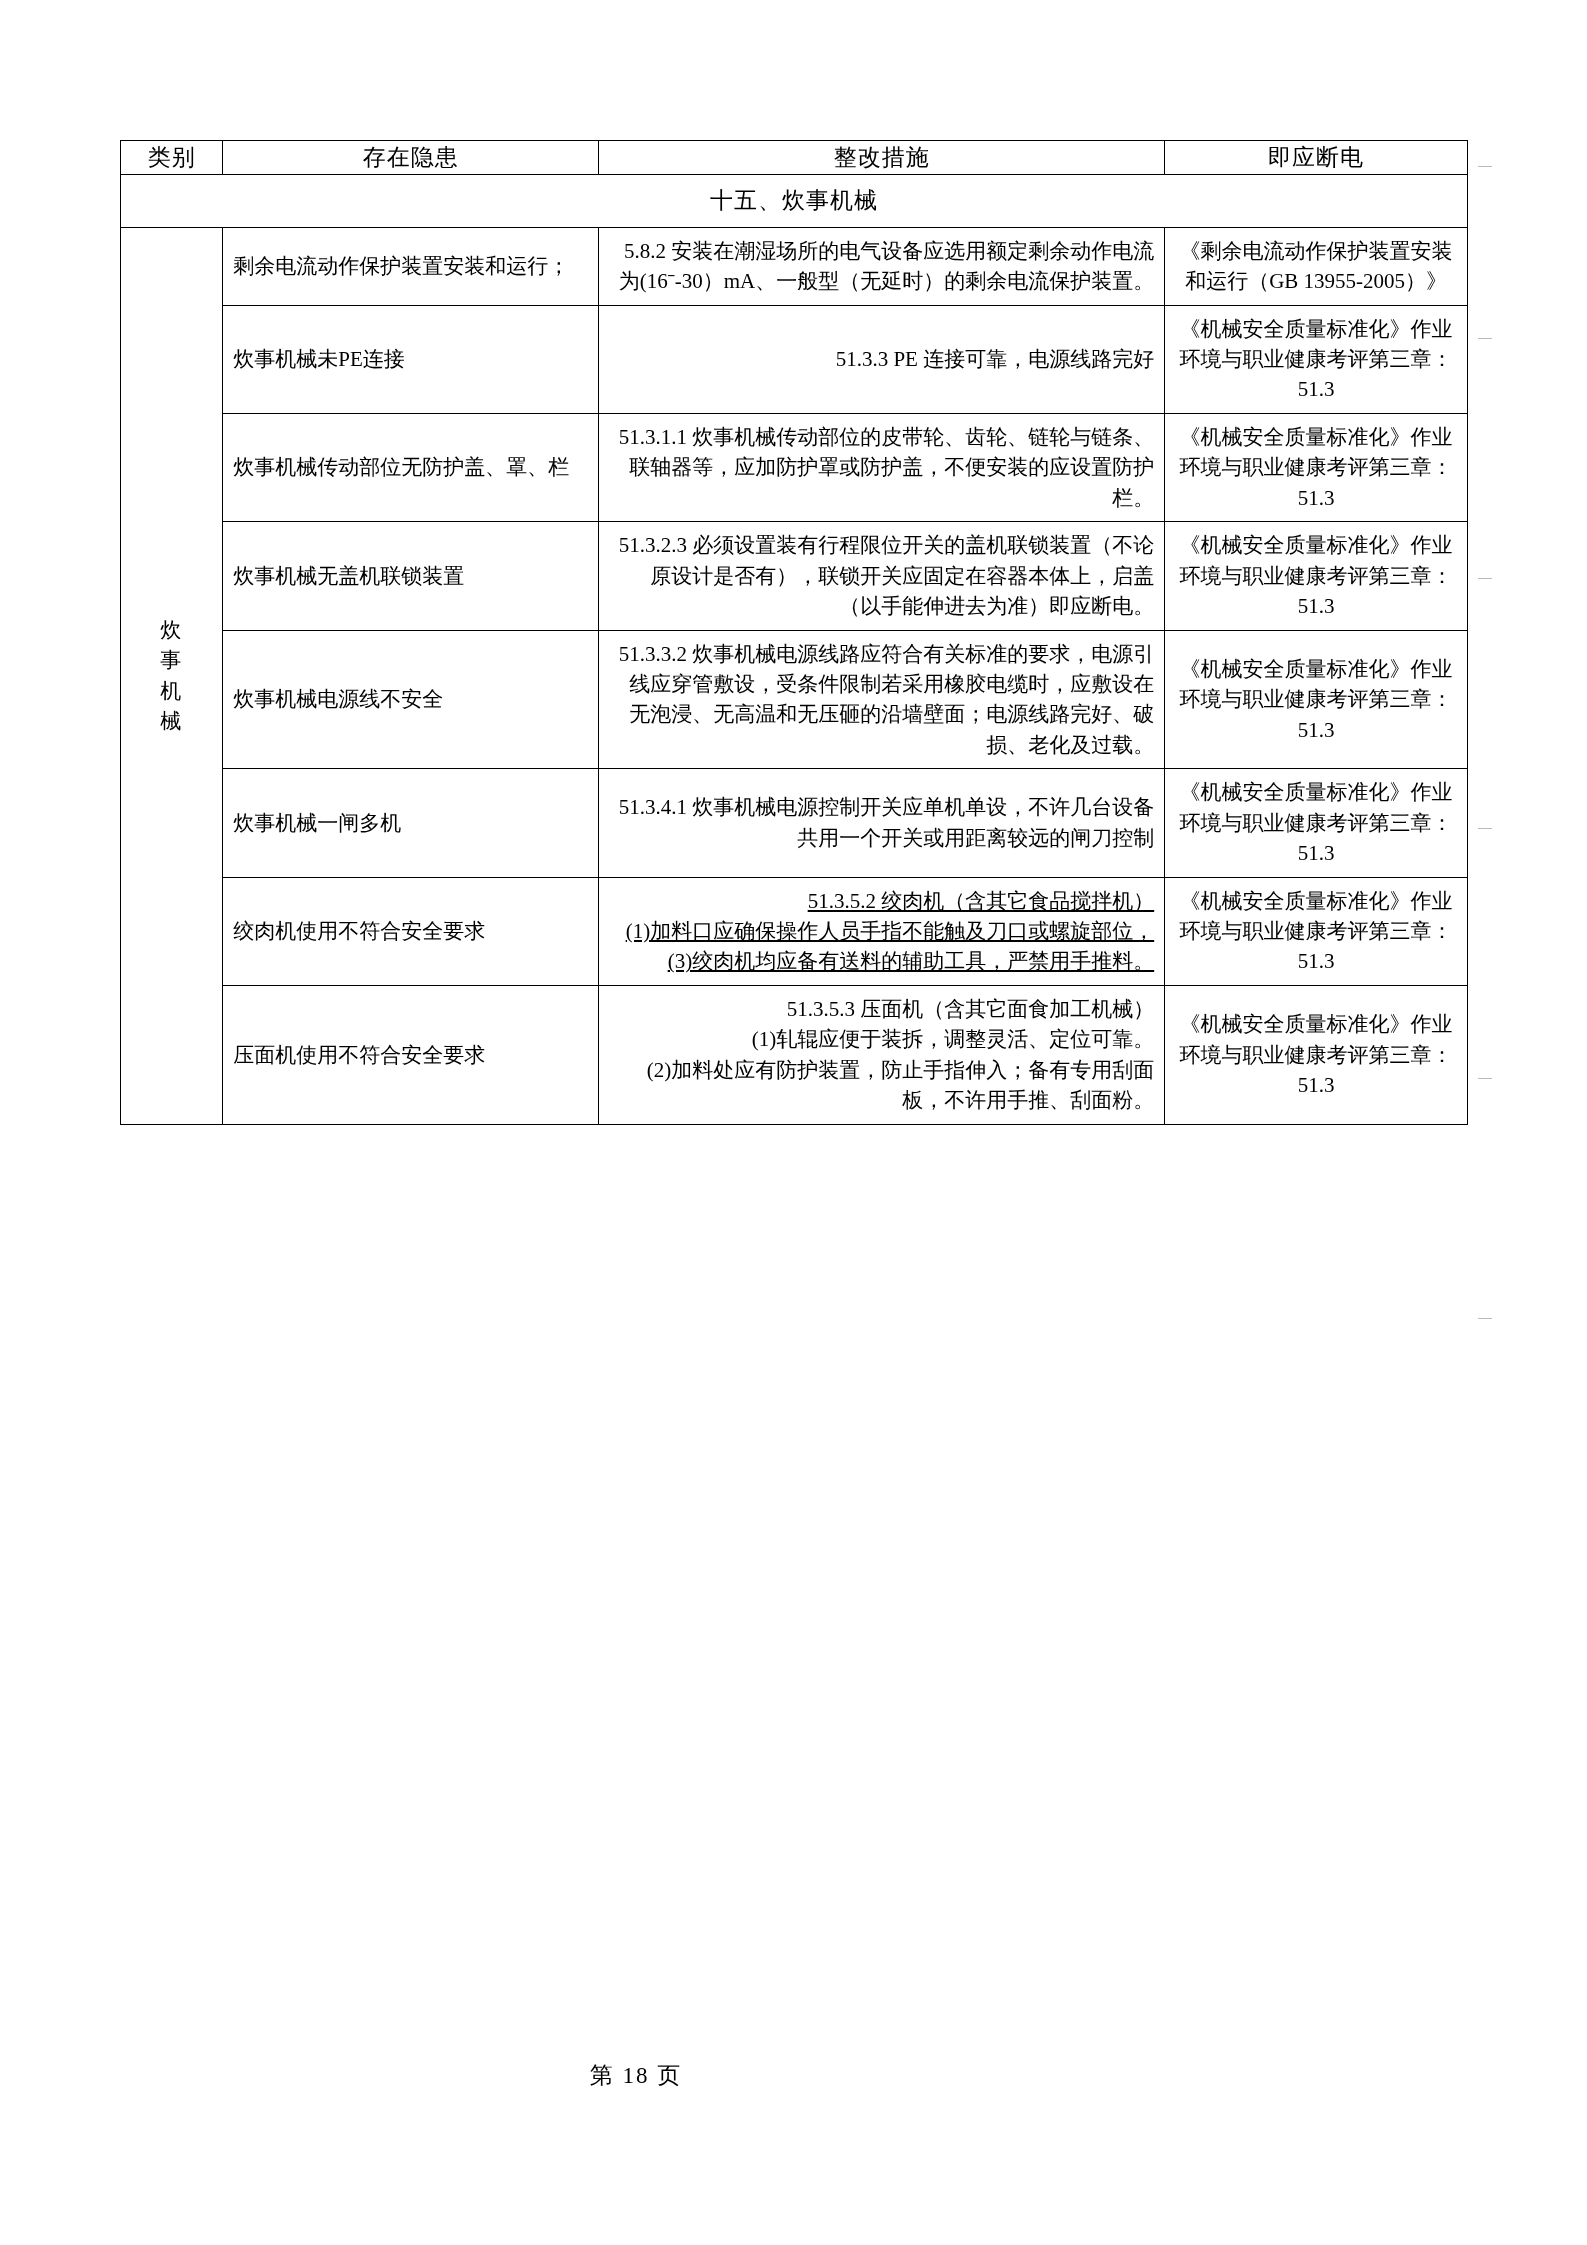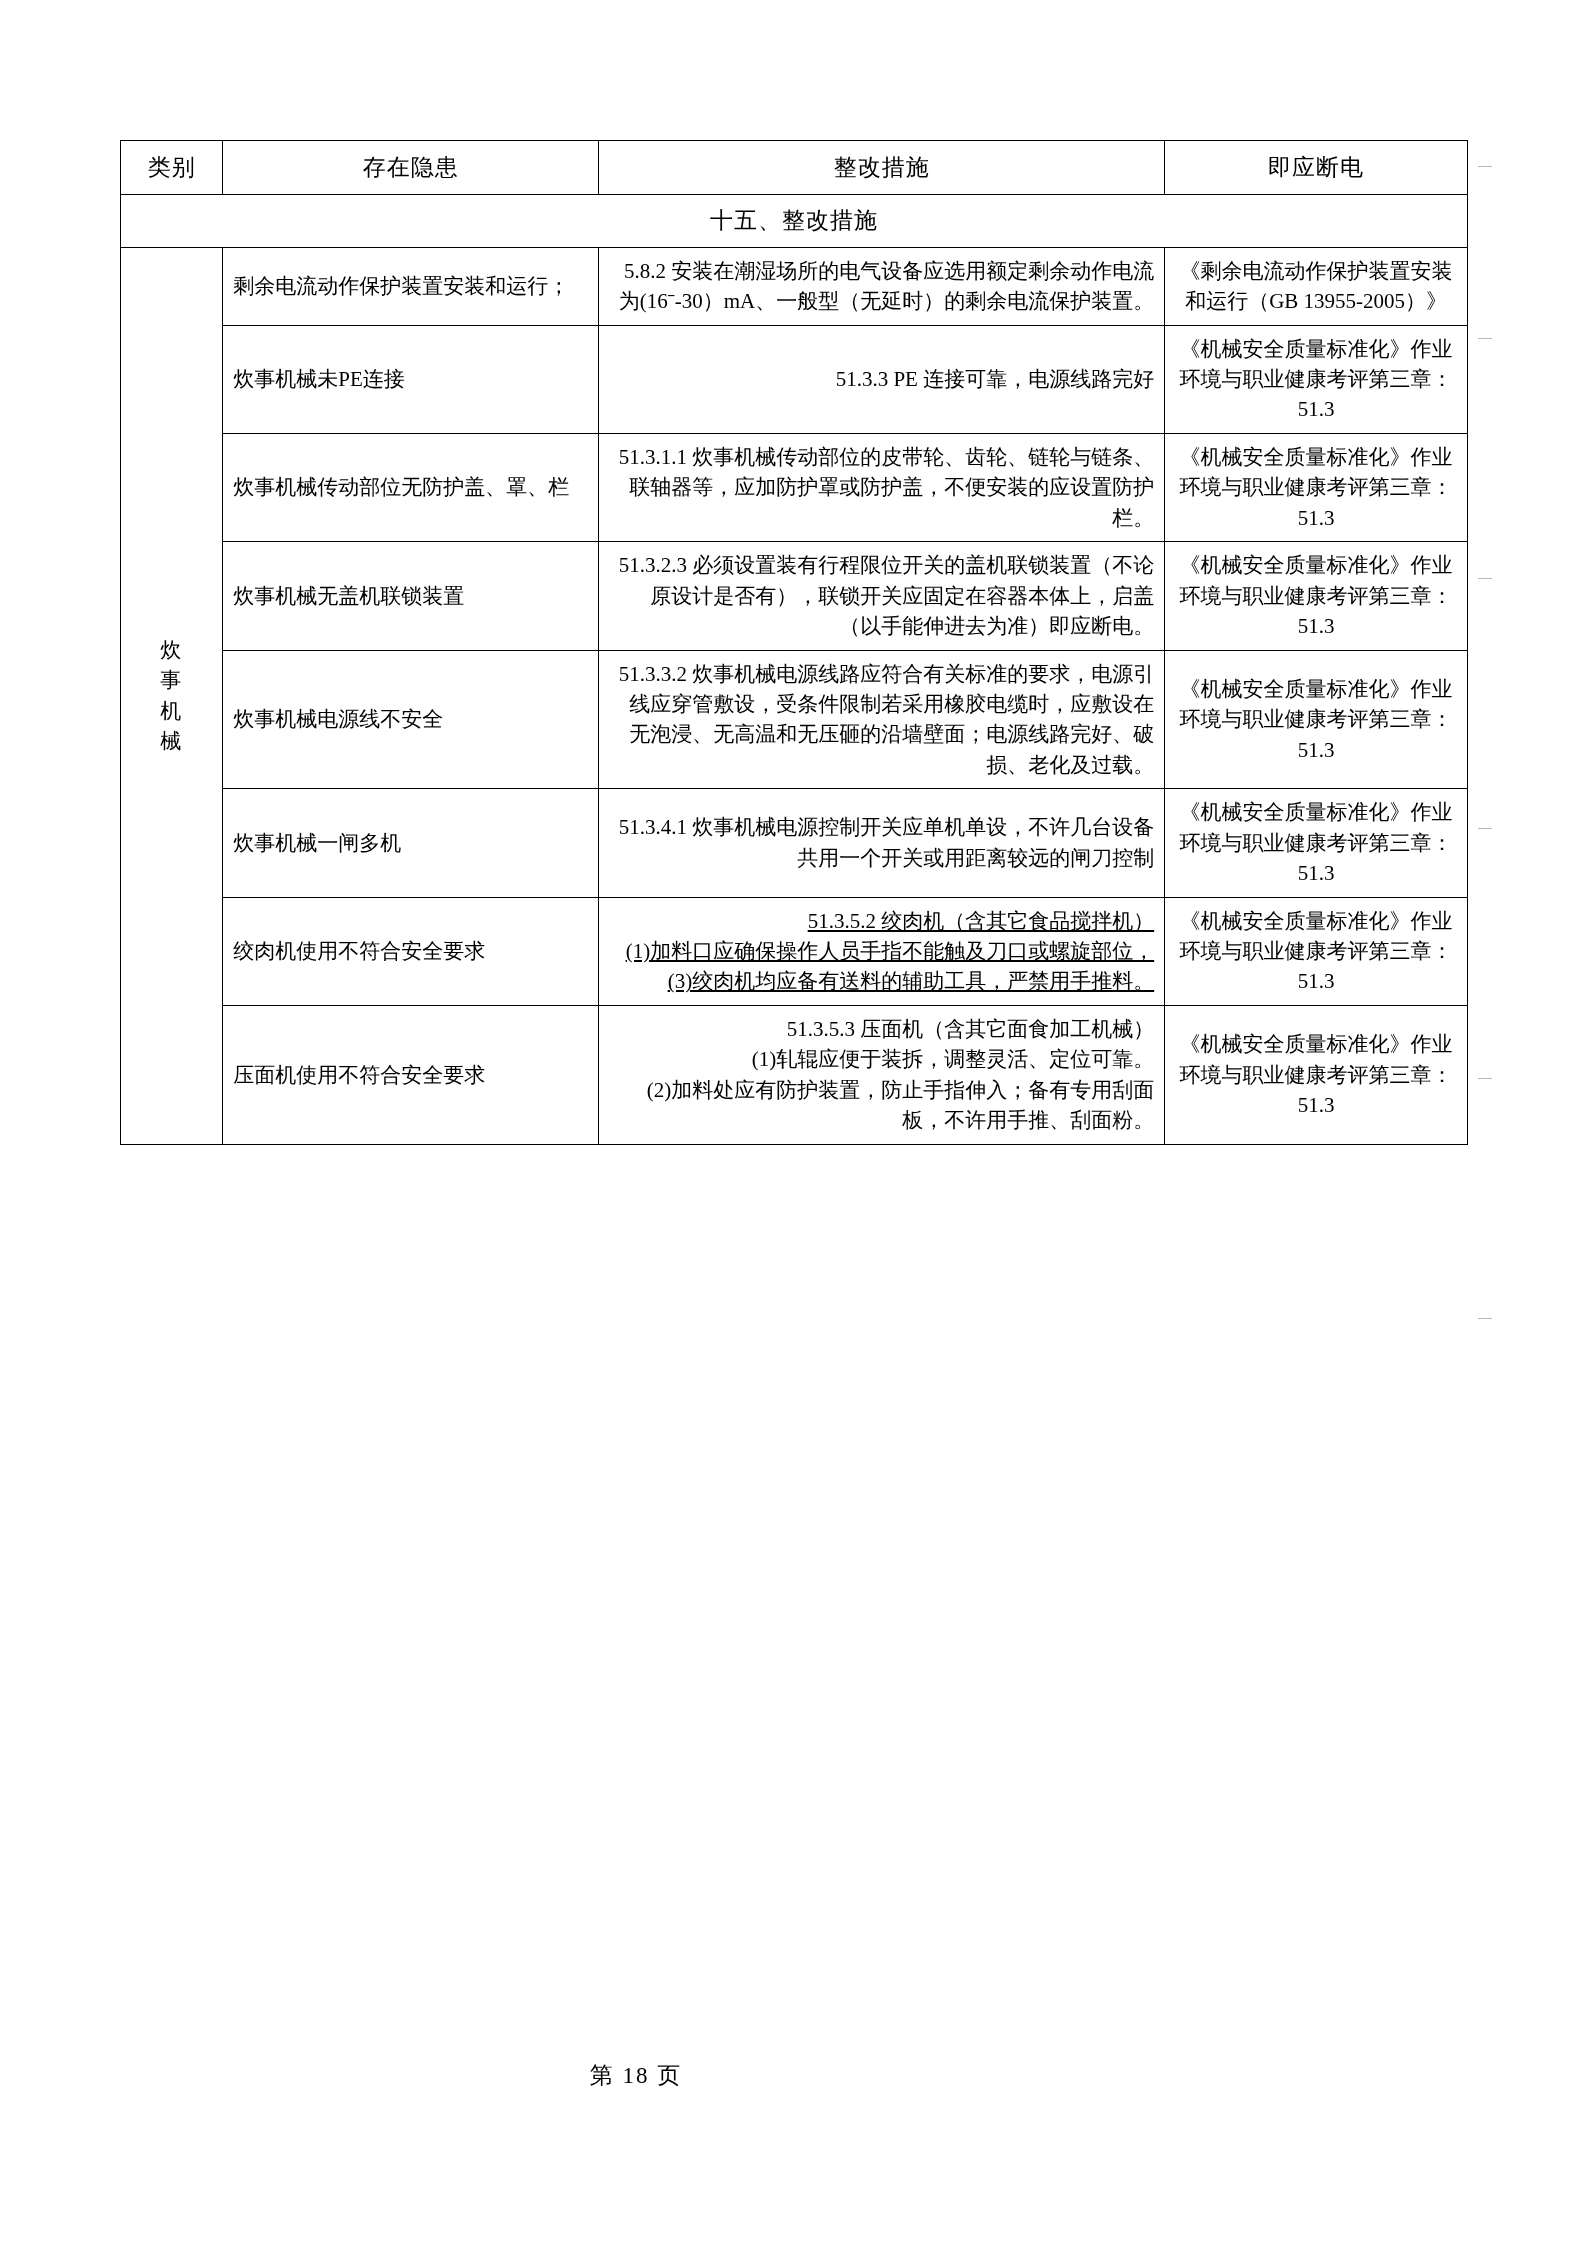--- a/index.html
+++ b/index.html
@@ -38,21 +38,21 @@
     font-weight: normal;
   }
   .col-cat   { width: 98px; }
   .col-haz   { width: 360px; }
   .col-meas  { width: 542px; }
   .col-std   { width: 290px; }
 
   .hdr td {
     text-align: center;
     font-size: 23px;
-    padding: 10px 6px;
+    padding: 0 6px;
     letter-spacing: 1px;
   }
   .section-title td {
     text-align: center;
     font-size: 23px;
     padding: 9px 6px;
     letter-spacing: 1px;
   }
   .cat-cell {
     text-align: center;
@@ -106,21 +106,21 @@
         <col class="col-std">
     </colgroup>
     <tbody>
       <tr class="hdr">
         <td>类别</td>
         <td>存在隐患</td>
         <td>整改措施</td>
         <td>即应断电</td>
       </tr>
       <tr class="section-title">
-        <td colspan="4">十五、整改措施</td>
+        <td colspan="4">十五、炊事机械</td>
       </tr>
 
       <tr>
         <td class="cat-cell" rowspan="8">
           <span>炊</span>
           <span>事</span>
           <span>机</span>
           <span>械</span>
         </td>
         <td class="cell-haz">剩余电流动作保护装置安装和运行；</td>

